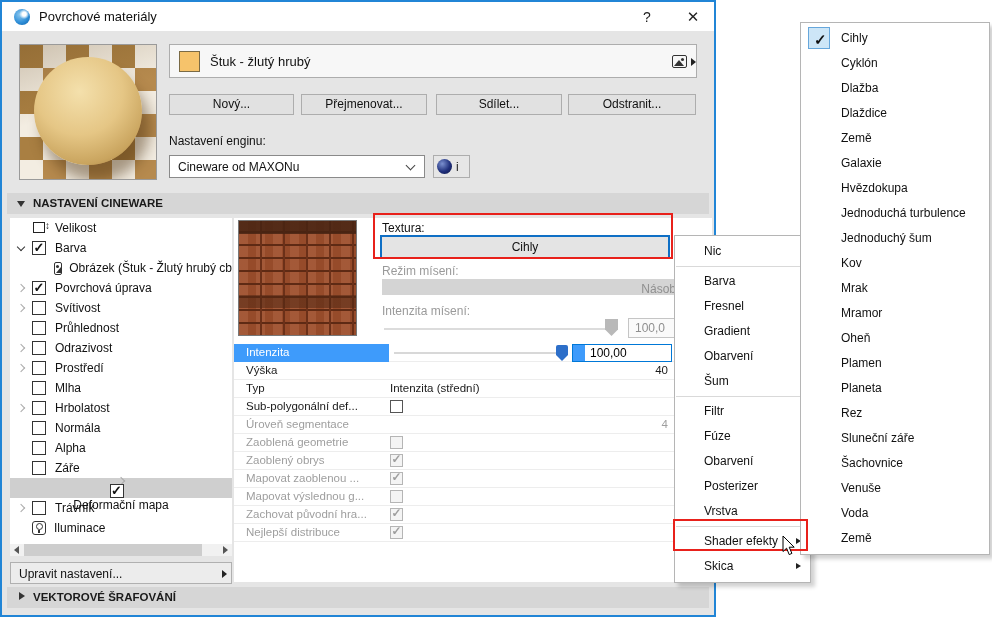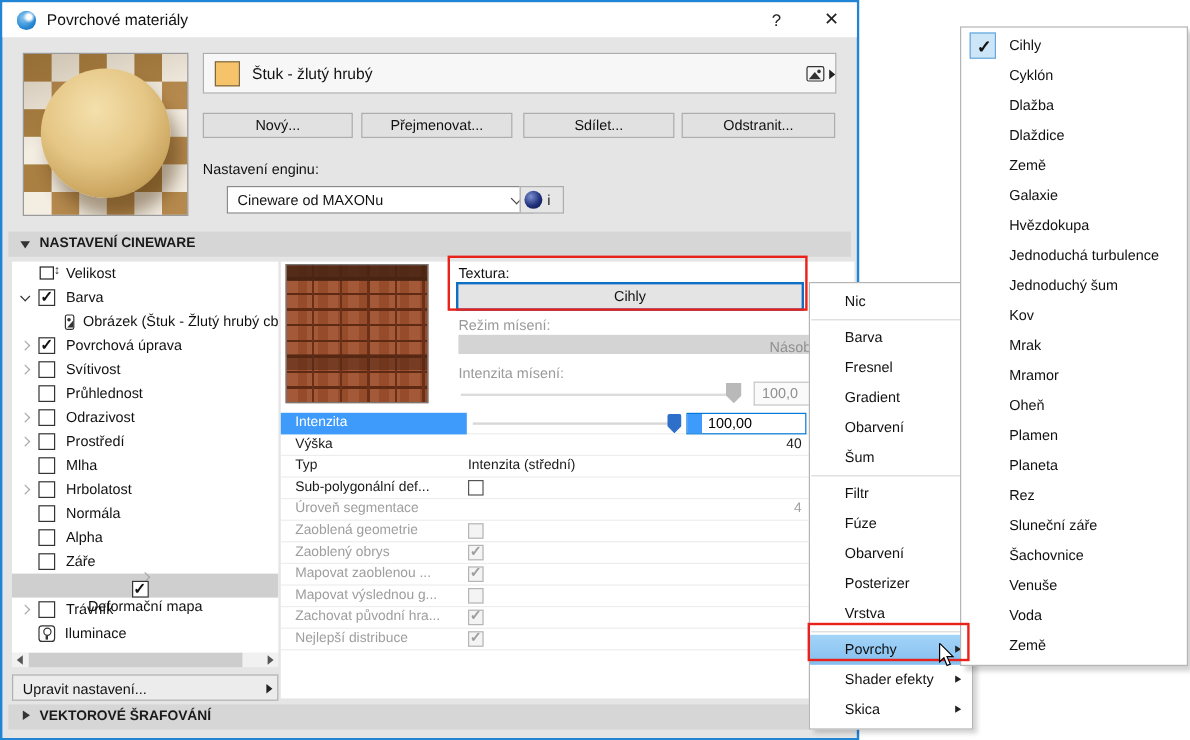--- a/index.html
+++ b/index.html
@@ -38,21 +38,21 @@
   .tri-r { width:0; height:0; border-top:4px solid transparent; border-bottom:4px solid transparent; border-left:5px solid #222; }
   .mat-arrow { left:521px; top:13px; }
 
   .btn { background:#e1e1e1; border:1px solid #adadad; font-size:12px; color:#111; text-align:center; line-height:19px; height:21px; }
   .btn-new { left:167px; top:92px; width:125px; }
   .btn-ren { left:299px; top:92px; width:126px; }
   .btn-share { left:434px; top:92px; width:126px; }
   .btn-del { left:566px; top:92px; width:128px; }
 
   .engine-label { left:167px; top:132px; font-size:12px; color:#111; }
-  .engine-select { left:167px; top:153px; width:256px; height:23px; background:#fff; border:1px solid #8a8a8a;margin-left:20px; }
+  .engine-select { left:167px; top:153px; width:256px; height:23px; background:#fff; border:1px solid #8a8a8a; }
   .engine-value { left:8px; top:4px; font-size:12px; color:#111; }
   .vchev { width:7px; height:7px; border-right:1.5px solid #444; border-bottom:1.5px solid #444; transform:rotate(45deg); }
   .engine-chev { left:237px; top:6px; }
   .c4d-btn { left:431px; top:153px; width:37px; height:23px; background:#e6e6e6; border:1px solid #adadad; }
   .c4d-icon { left:3px; top:3px; width:15px; height:15px; border-radius:50%;
     background: radial-gradient(circle at 35% 32%, #7b90cf, #20307c 55%, #0b1340); }
   .c4d-i { left:22px; top:4px; font-size:12px; color:#222; }
 
   
   .band { left:5px; top:191px; width:702px; height:21px; background:#d6d6d6; }
@@ -369,24 +369,20 @@
   <div class="citem">Gradient</div>
   <div class="citem">Obarvení</div>
   <div class="citem">Šum</div>
   <div class="csep"></div>
   <div class="citem">Filtr</div>
   <div class="citem">Fúze</div>
   <div class="citem">Obarvení</div>
   <div class="citem">Posterizer</div>
   <div class="citem">Vrstva</div>
   <div class="csep"></div>
-  <div class="citem hl">
-    <span>Povrchy</span>
-    <span class="sub-arrow"></span>
-  </div>
   <div class="citem">
     <span>Shader efekty</span>
     <span class="sub-arrow"></span>
   </div>
   <div class="citem">
     <span>Skica</span>
     <span class="sub-arrow"></span>
   </div>
 </div>
 

